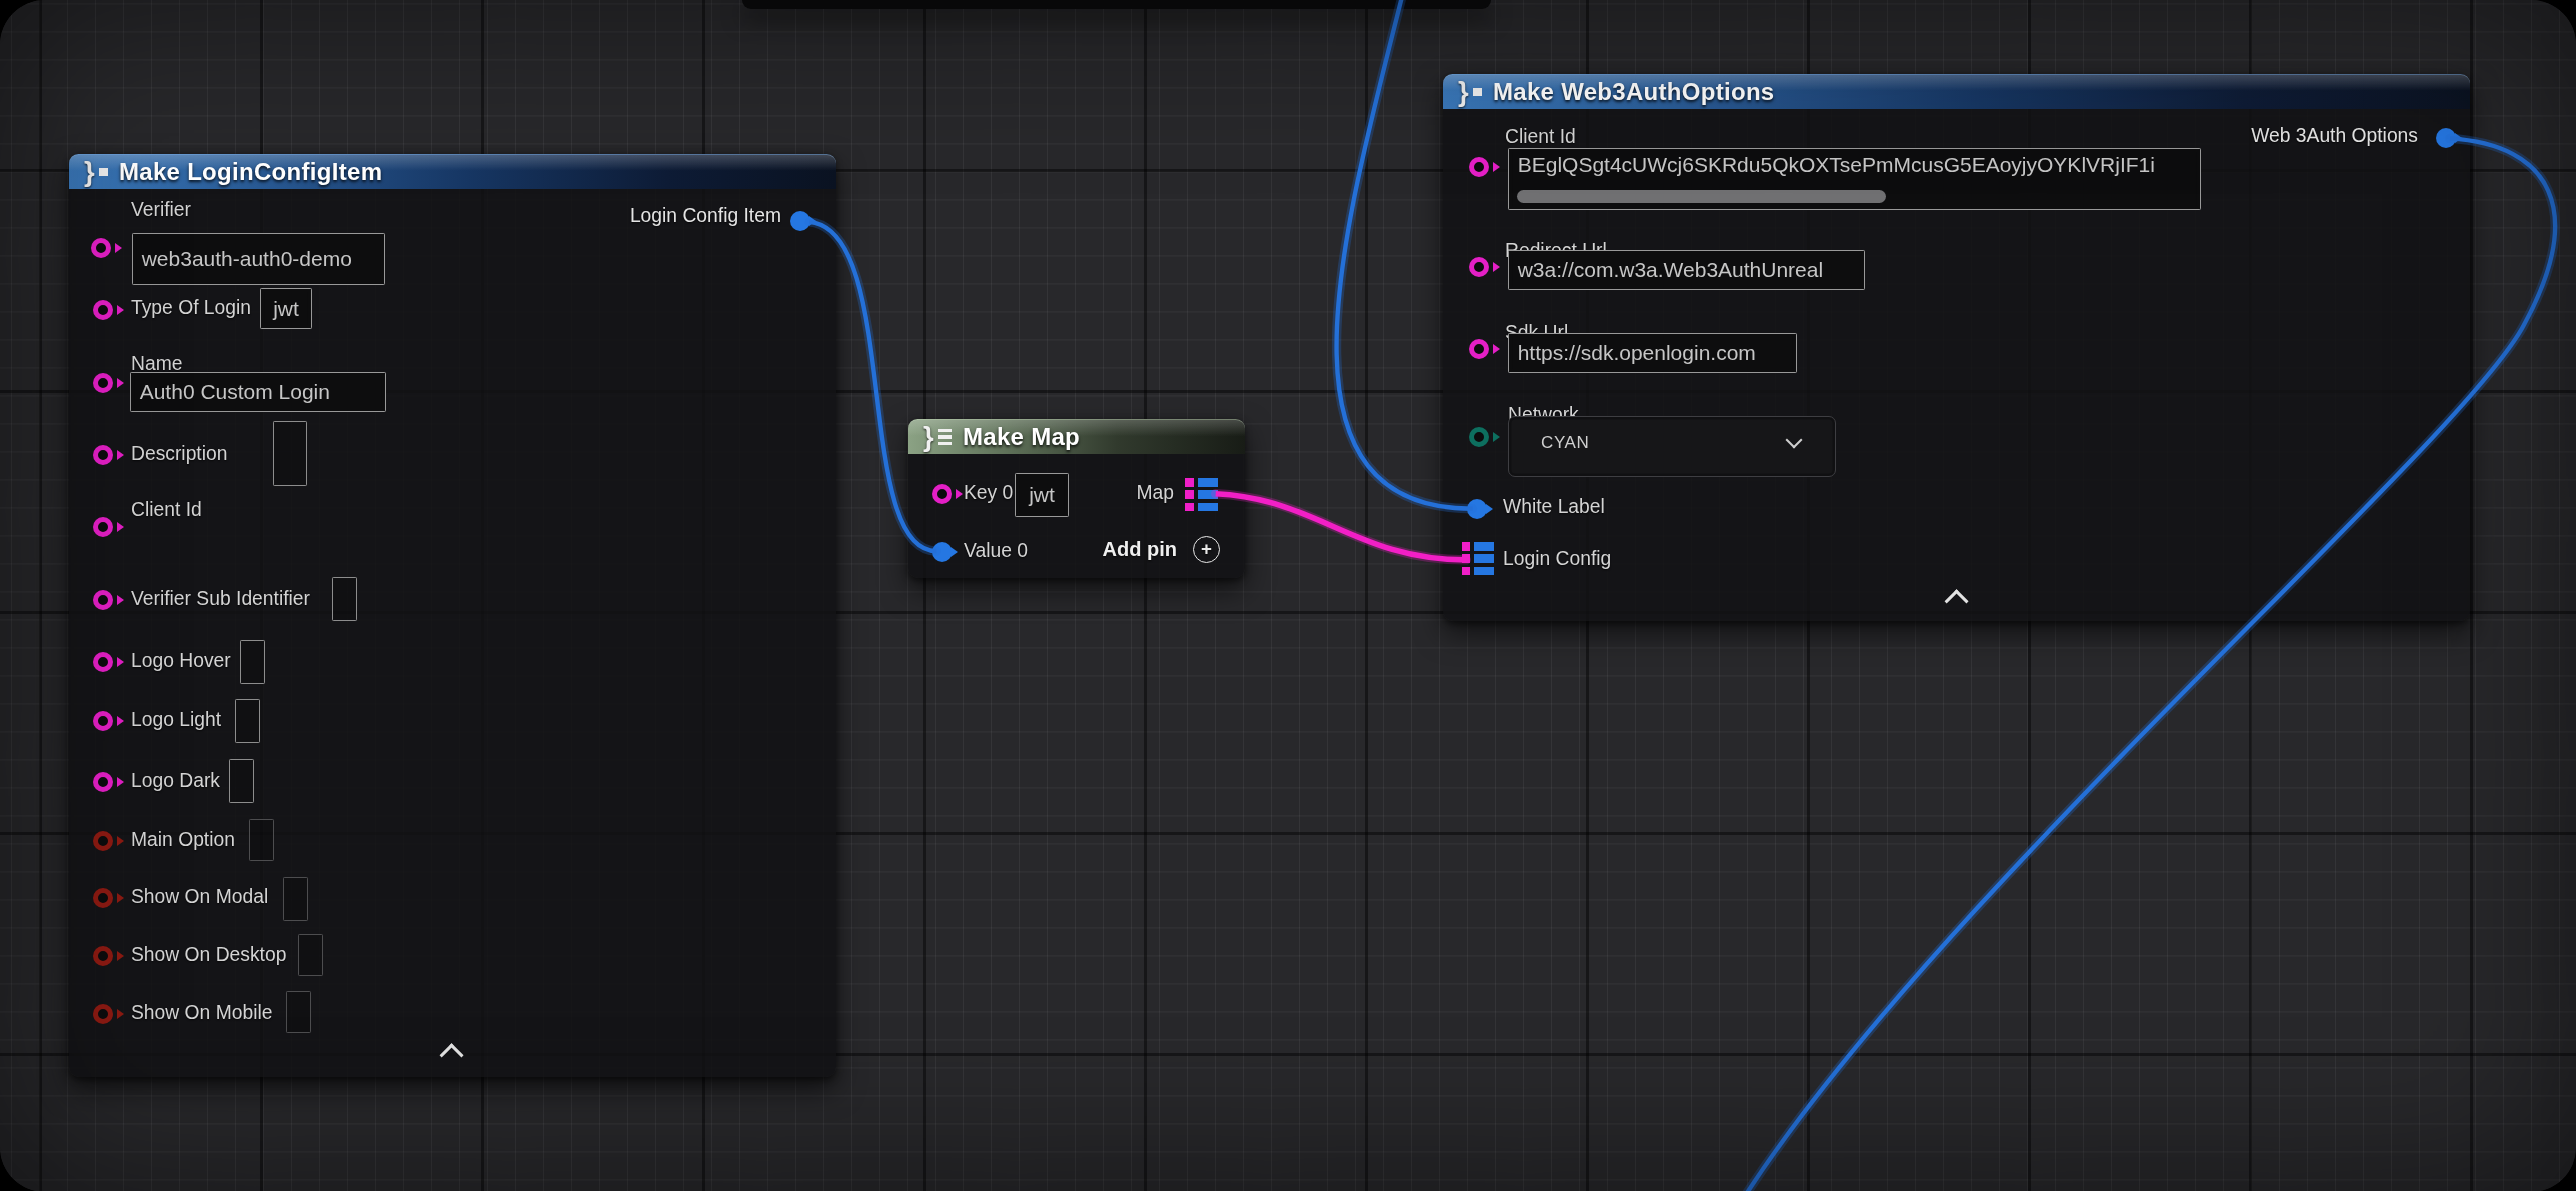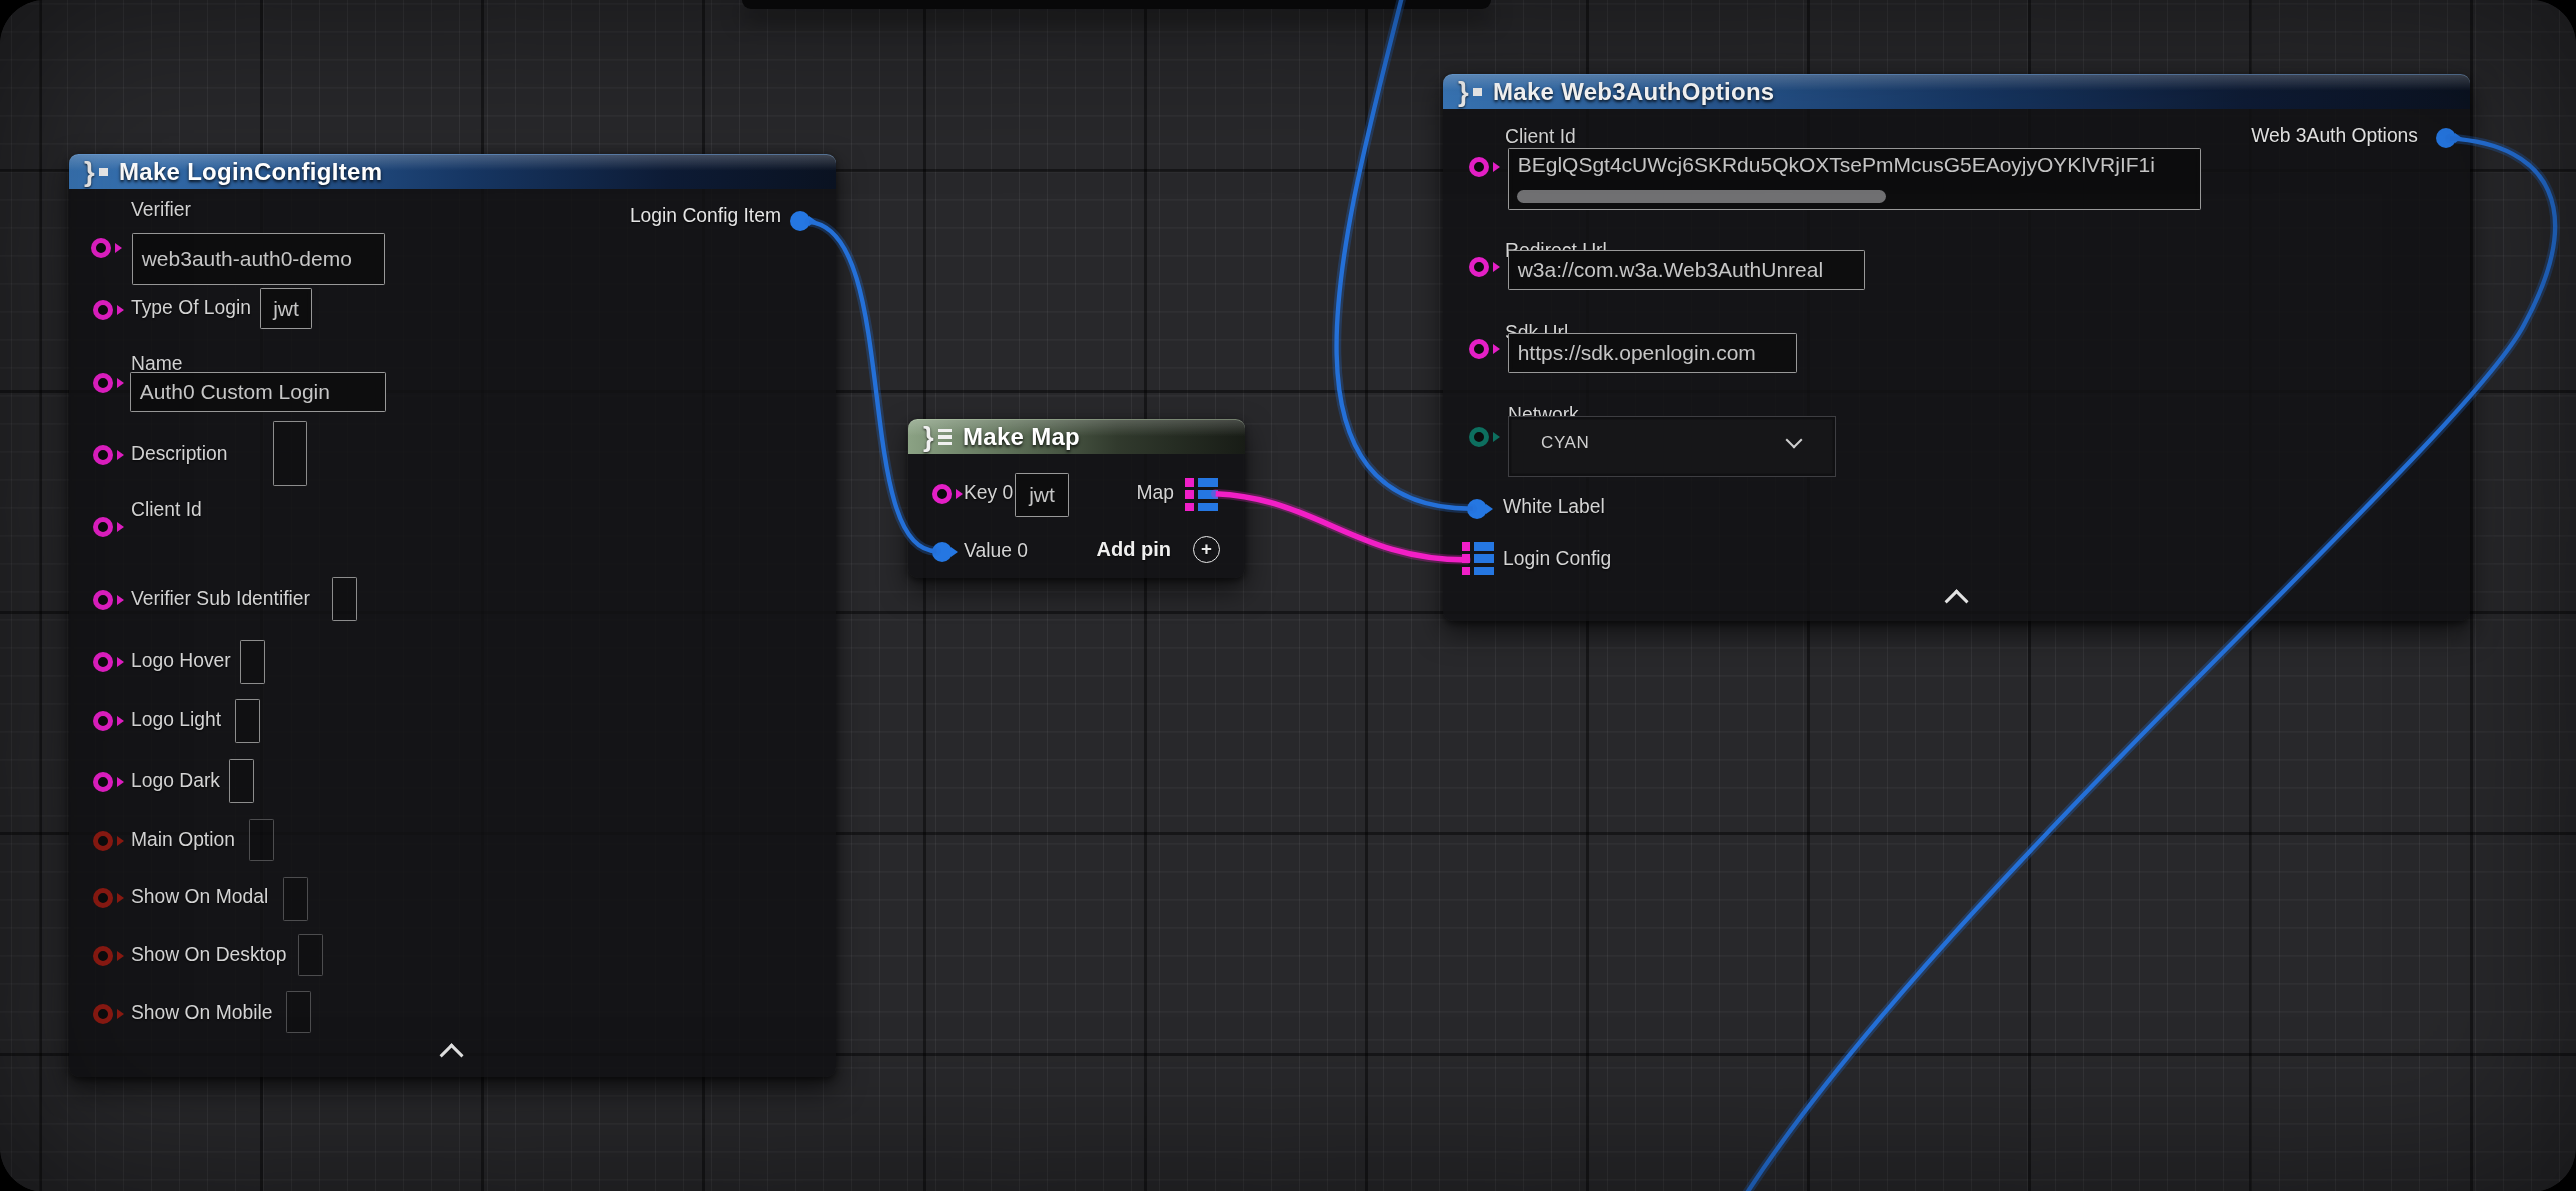--- a/index.html
+++ b/index.html
@@ -47,28 +47,28 @@
     text-shadow:0 1.2px 1.9px rgba(0,0,0,0.7);}
   .outlabel{position:absolute;font-size:19.3px;color:#e4e4e4;line-height:25px;white-space:nowrap;
     text-shadow:0 1.2px 1.9px rgba(0,0,0,0.7);}
   .field{position:absolute;background:#0d0d0e;border:1.9px solid #999;box-shadow:inset 0 0 0 3.1px #0d0d0e;
     border-radius:1.2px;color:#c6c6c6;font-size:21px;display:flex;align-items:center;
     padding:0 8.7px;box-sizing:border-box;white-space:nowrap;overflow:hidden;}
   .field.center{justify-content:center;padding:0;}
   .emptybox{position:absolute;background:rgba(0,0,0,0.2);border:1.9px solid #8d8d8d;border-radius:1.2px;box-sizing:border-box;}
   .emptybox.dim{border-color:#4d4d4f;}
   .scrollbar{position:absolute;left:7.5px;bottom:5.6px;width:369px;height:13.7px;background:#707072;border-radius:6.9px;}
-  .dropdown{position:absolute;background:#161618;border:1.9px solid #3e3e42;border-radius:0;
+  .dropdown{position:absolute;background:#161618;border:1.9px solid #3e3e42;border-radius:7px;
     box-shadow:inset 0 0 0 2.5px #101012;display:flex;align-items:center;justify-content:space-between;
     padding:0 35px 8px 32px;box-sizing:border-box;color:#cfcfcf;font-size:17px;letter-spacing:0.6px;}
   .chev-down{width:10px;height:10px;border-right:2.5px solid #cfcfcf;border-bottom:2.5px solid #cfcfcf;
     transform:rotate(45deg);margin-top:-5px;}
   .chev-up{position:absolute;width:13.7px;height:13.7px;border-top:3.1px solid #e2e2e2;border-right:3.1px solid #e2e2e2;
     transform:rotate(-45deg);}
-  .addpin{position:absolute;display:flex;align-items:center;gap:22px;color:#efefef;font-size:20px;font-weight:bold;
+  .addpin{position:absolute;display:flex;align-items:center;gap:16px;color:#efefef;font-size:20px;font-weight:bold;
     text-shadow:0 1.2px 1.9px rgba(0,0,0,0.7);}
   .plus-circ{width:25px;height:25px;border:1.9px solid #e8e8e8;border-radius:50%;display:flex;align-items:center;
     justify-content:center;font-size:18.7px;font-weight:bold;color:#e8e8e8;line-height:1;}
   .clipped-node{position:absolute;left:742px;top:0;width:749px;height:8.7px;background:#0b0b0c;
     border-radius:0 0 10px 10px;box-shadow:0 10px 21px rgba(0,0,0,0.6);}
   svg.wires{position:absolute;left:0;top:0;pointer-events:none;}
   svg.wires path{pointer-events:stroke;}
 </style>
 </head>
 <body>

